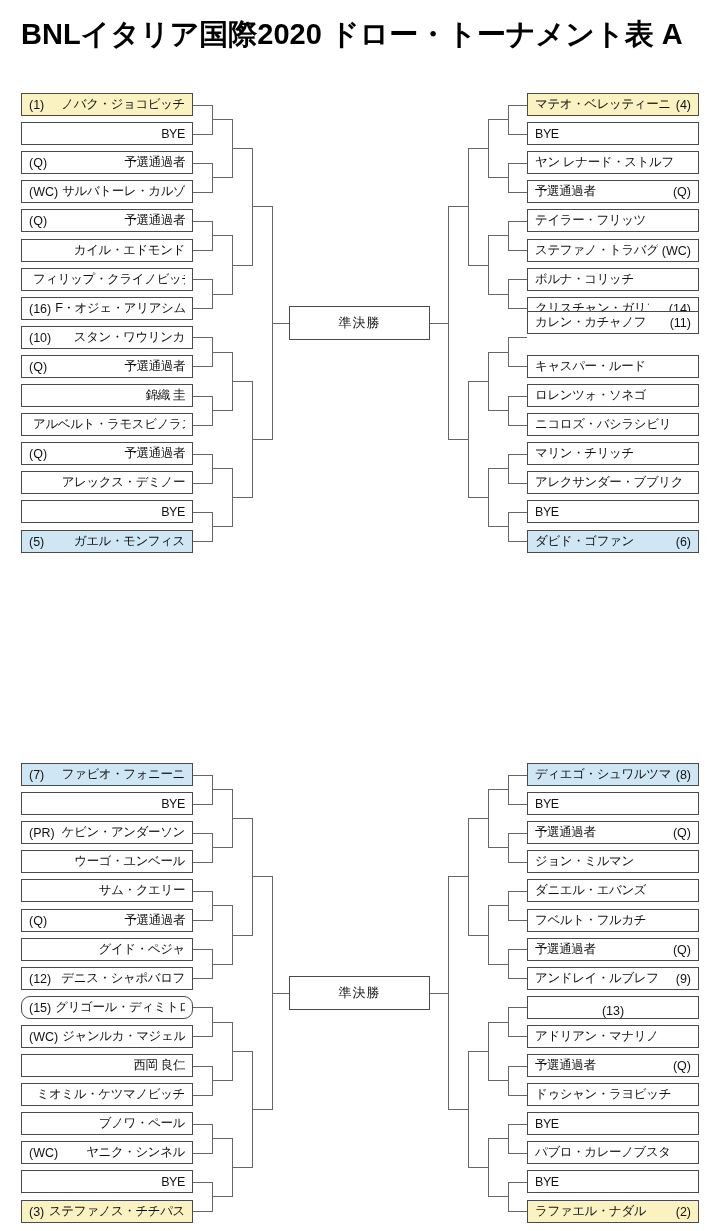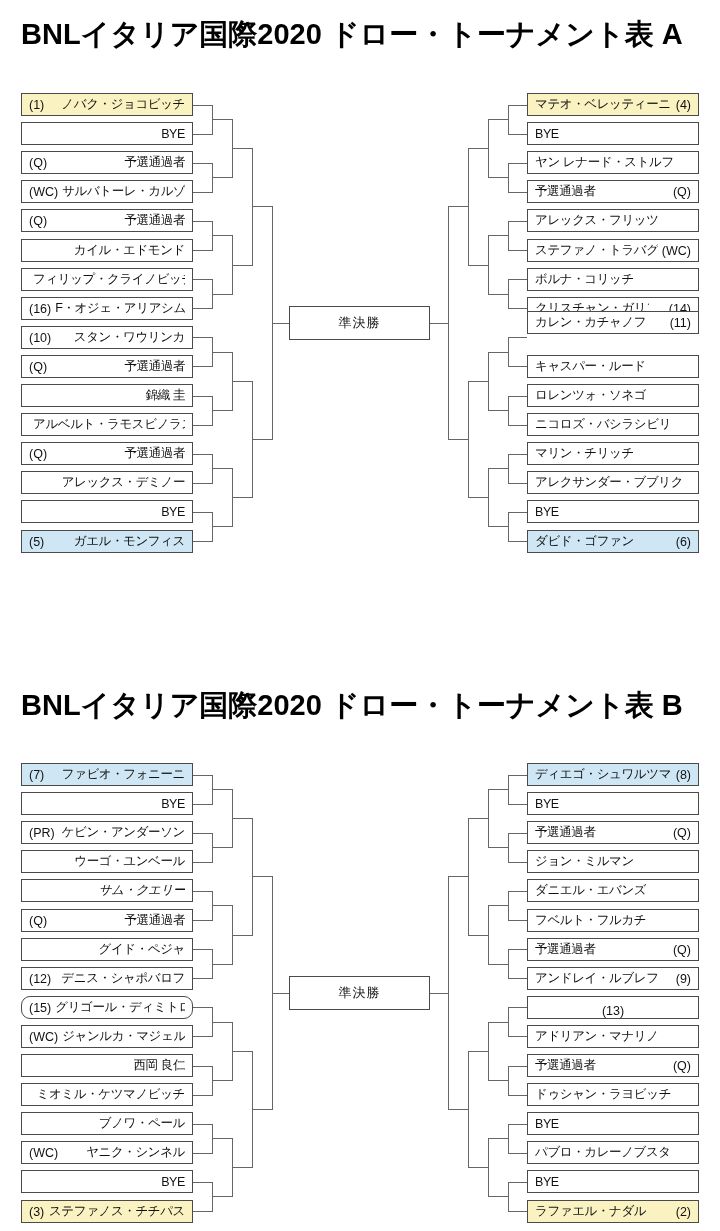--- a/index.html
+++ b/index.html
@@ -221,21 +221,20 @@
       <line x1="488" y1="1167.5" x2="468" y2="1167.5" stroke="#666666" stroke-width="1"></line>
       <line x1="468.5" y1="818" x2="468.5" y2="936" stroke="#666666" stroke-width="1"></line>
       <line x1="468" y1="876.5" x2="448" y2="876.5" stroke="#666666" stroke-width="1"></line>
       <line x1="468.5" y1="1051" x2="468.5" y2="1168" stroke="#666666" stroke-width="1"></line>
       <line x1="468" y1="1109.5" x2="448" y2="1109.5" stroke="#666666" stroke-width="1"></line>
       <line x1="448.5" y1="876" x2="448.5" y2="1110" stroke="#666666" stroke-width="1"></line>
       <line x1="448" y1="993.5" x2="430" y2="993.5" stroke="#666666" stroke-width="1"></line>
     </svg>
 
   <div class="title" id="title-a">BNLイタリア国際2020 ドロー・トーナメント表 A</div>
-  <div class="title" id="title-b">BNLイタリア国際2020 ドロー・トーナメント表 B</div>
 
   <div id="slots-layer">
       <div class="slot hl-yellow" style="left: 21px; top: 93px;">
         <span class="seed">(1)</span>
         <span class="name">ノバク・ジョコビッチ</span>
       </div>
       <div class="slot" style="left: 21px; top: 122px;">
         <span class="seed"></span>
         <span class="name">BYE</span>
       </div>
@@ -305,21 +304,21 @@
       </div>
       <div class="slot" style="left: 527px; top: 151px;">
         <span class="name">ヤン レナード・ストルフ</span>
         <span class="seed"></span>
       </div>
       <div class="slot" style="left: 527px; top: 180px;">
         <span class="name">予選通過者</span>
         <span class="seed">(Q)</span>
       </div>
       <div class="slot" style="left: 527px; top: 209px;">
-        <span class="name">アレックス・フリッツ</span>
+        <span class="name">テイラー・フリッツ</span>
         <span class="seed"></span>
       </div>
       <div class="slot" style="left: 527px; top: 239px;">
         <span class="name">ステファノ・トラバグリア</span>
         <span class="seed">(WC)</span>
       </div>
       <div class="slot" style="left: 527px; top: 268px;">
         <span class="name">ボルナ・コリッチ</span>
         <span class="seed"></span>
       </div>
@@ -368,21 +367,21 @@
         <span class="name">BYE</span>
       </div>
       <div class="slot" style="left: 21px; top: 821px;">
         <span class="seed">(PR)</span>
         <span class="name">ケビン・アンダーソン</span>
       </div>
       <div class="slot" style="left: 21px; top: 850px;">
         <span class="seed"></span>
         <span class="name">ウーゴ・ユンベール</span>
       </div>
-      <div class="slot" style="left: 21px; top: 879px; font-style: italic;">
+      <div class="slot" style="left: 21px; top: 879px;">
         <span class="seed"></span>
         <span class="name">サム・クエリー</span>
       </div>
       <div class="slot" style="left: 21px; top: 909px;">
         <span class="seed">(Q)</span>
         <span class="name">予選通過者</span>
       </div>
       <div class="slot" style="left: 21px; top: 938px;">
         <span class="seed"></span>
         <span class="name">グイド・ペジャ</span>

